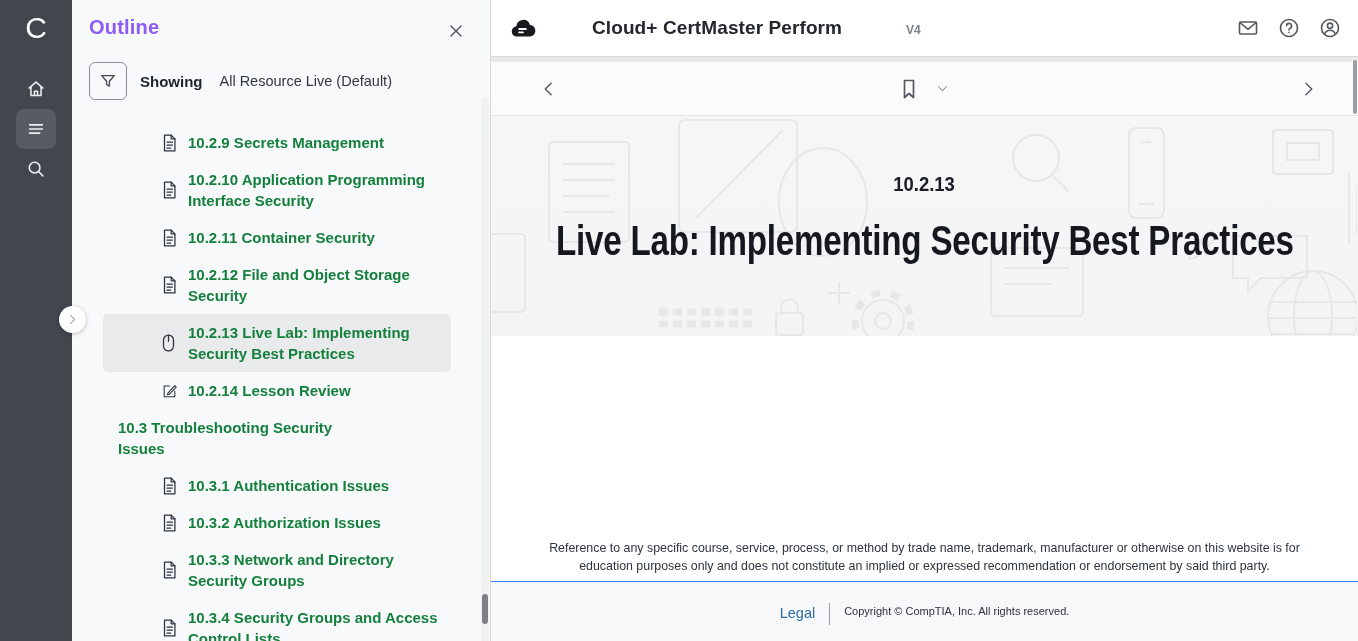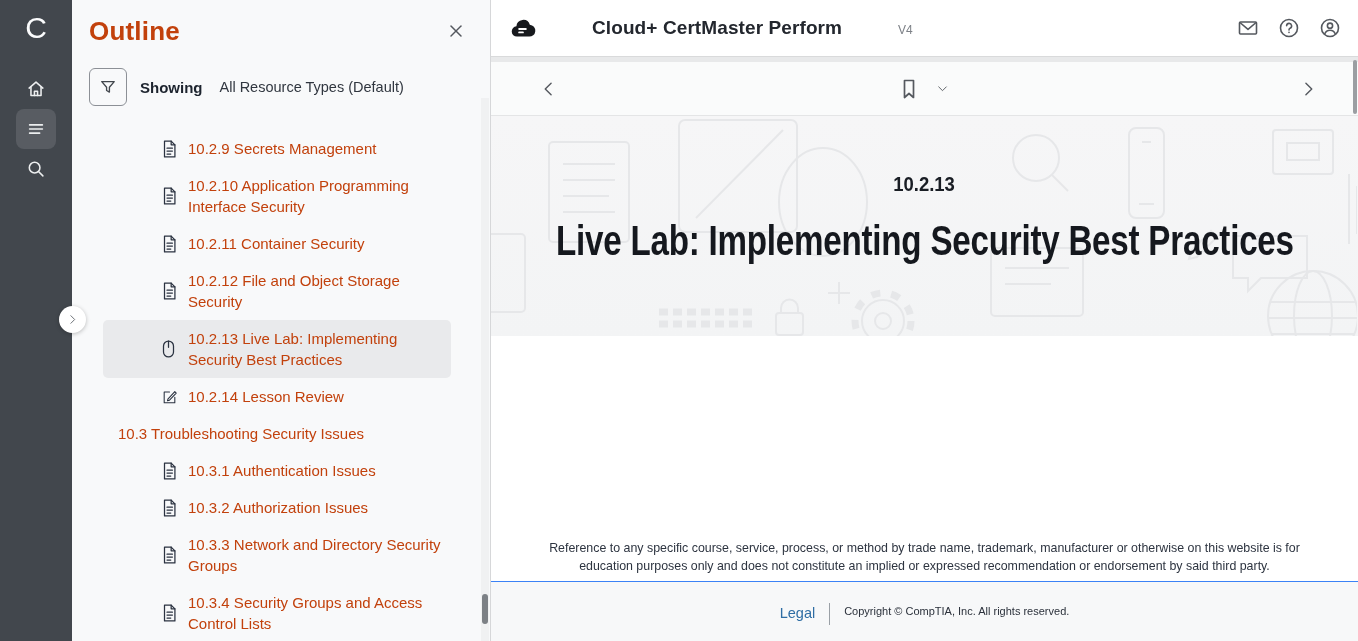--- a/index.html
+++ b/index.html
@@ -15,47 +15,47 @@
   .rail-btn svg { stroke:#eceeef; fill:none; stroke-width:1.7; stroke-linecap:round; stroke-linejoin:round; }
 
   
   .panel-collapse { position:absolute; left:59px; top:306px; width:27px; height:27px; border-radius:50%;
     background:#fff; border:none; box-shadow:0 1px 4px rgba(0,0,0,.25); display:flex; align-items:center; justify-content:center; cursor:pointer; z-index:9; }
   .panel-collapse svg { stroke:#6a6e74; fill:none; stroke-width:1.8; stroke-linecap:round; stroke-linejoin:round; }
 
   
   .panel { width:419px; background:#f8f9fa; border-right:1px solid #d6d7d9; position:relative; flex-shrink:0; overflow:hidden; }
   .panel-head { display:flex; align-items:flex-start; padding:16px 24px 0 17px; }
-  .panel-head h1 { font-size:26px; font-weight:700; color:#c2410c; letter-spacing:.2px; }
+  .panel-head h1 { font-size:20px; font-weight:700; color:#8b5cf6; letter-spacing:.2px; }
   .close-btn { margin-left:auto; margin-top:5px; cursor:pointer; display:flex; }
   .close-btn svg { stroke:#54585e; stroke-width:1.8; stroke-linecap:round; }
 
   .filter-row { display:flex; align-items:center; margin:21px 0 0 17px; }
   .filter-btn { width:38px; height:38px; border:1px solid #8c9096; border-radius:6px; background:transparent; display:flex; align-items:center; justify-content:center; cursor:pointer; }
   .filter-btn svg { stroke:#42474d; fill:none; stroke-width:1.6; stroke-linejoin:round; }
   .showing { font-size:15px; font-weight:700; color:#1d242e; margin-left:13px; }
   .filter-value { font-size:14.5px; color:#30363f; margin-left:17px; }
 
   .list { margin-top:24px; padding-left:31px; }
   .row { width:348px; display:flex; align-items:center; padding:8px 10px 8px 58px; cursor:pointer; border-radius:5px; }
   .row.section { padding-left:15px; }
   .row.selected { background:#e9eaec; }
   .row .oicon { flex-shrink:0; width:17px; margin-right:10px; display:flex; }
   .row .oicon svg { stroke:#2a3240; fill:none; stroke-width:1.5; stroke-linecap:round; stroke-linejoin:round; }
-  .row .label { font-size:15px; font-weight:400; line-height:21px; color:#c2410c; max-width:264px; }
+  .row .label { font-size:15px; font-weight:700; line-height:21px; color:#15803d; max-width:264px; }
 
   .panel-scrollbar { position:absolute; top:98px; bottom:0; right:1px; width:8px; background:#f0f1f2; }
   .panel-scrollbar .thumb { position:absolute; bottom:17px; left:1px; width:6px; height:30px; border-radius:3px; background:#7c8085; }
 
   
   main { flex:1; display:flex; flex-direction:column; position:relative; background:#fff; min-width:0; }
   .topbar { height:57px; background:#fff; border-bottom:1px solid #d9dadb; display:flex; align-items:center; padding:0 16px 0 18px; flex-shrink:0;gap:47px; }
   .cloud-icon { display:flex; margin-right:9px; }
   .product { font-size:19px; font-weight:700; color:#23272e; letter-spacing:.1px; }
-  .version { font-size:12px; font-weight:400; color:#7d8187; margin-left:9px; margin-top:3px; }
+  .version { font-size:12px; font-weight:700; color:#7d8187; margin-left:17px; margin-top:3px; }
   .top-actions { margin-left:auto; display:flex; align-items:center; gap:17px; }
   .top-actions .tbtn { display:flex; cursor:pointer; }
   .top-actions svg { stroke:#54585e; fill:none; stroke-width:1.6; stroke-linecap:round; stroke-linejoin:round; }
 
   .strip { height:5px; background:#e8e9ea; flex-shrink:0; }
   .toolbar { height:54px; background:#fafbfb; border-bottom:1px solid #e4e5e6; display:flex; align-items:center; padding:0 40px 0 48px; flex-shrink:0; position:relative; }
   .nav-chip { background:none; border:none; cursor:pointer; display:flex; }
   .toolbar svg { stroke:#55595f; fill:none; stroke-width:1.7; stroke-linecap:round; stroke-linejoin:round; }
   .bookmark-group { position:absolute; left:50%; transform:translateX(-52%); display:flex; align-items:center; gap:17px; }
   .bm-btn, .caret-btn { background:none; border:none; cursor:pointer; display:flex; }
@@ -132,21 +132,21 @@
     </div>
     <div class="filter-row">
       <button class="filter-btn">
         <span style="display:flex">
           <svg width="20" height="20" viewBox="0 0 24 24">
               <path d="M4.5 5.5h15l-5.8 6.8v5.8l-3.4-1.9v-3.9z"></path>
             </svg>
         </span>
       </button>
       <span class="showing">Showing</span>
-      <span class="filter-value">All Resource Types (Default)</span>
+      <span class="filter-value">All Resource Live (Default)</span>
     </div>
     <div class="list" id="outline-list">
         <div class="row">
           <span class="oicon">
             <svg width="17" height="20" viewBox="0 0 20 24">
               <path d="M4 2.5h8l4.5 4.5v14.5H4z"></path>
               <path d="M12 2.5V7h4.5"></path>
               <line x1="7" y1="11" x2="13.5" y2="11"></line>
               <line x1="7" y1="14.5" x2="13.5" y2="14.5"></line>
               <line x1="7" y1="18" x2="11.5" y2="18"></line>

